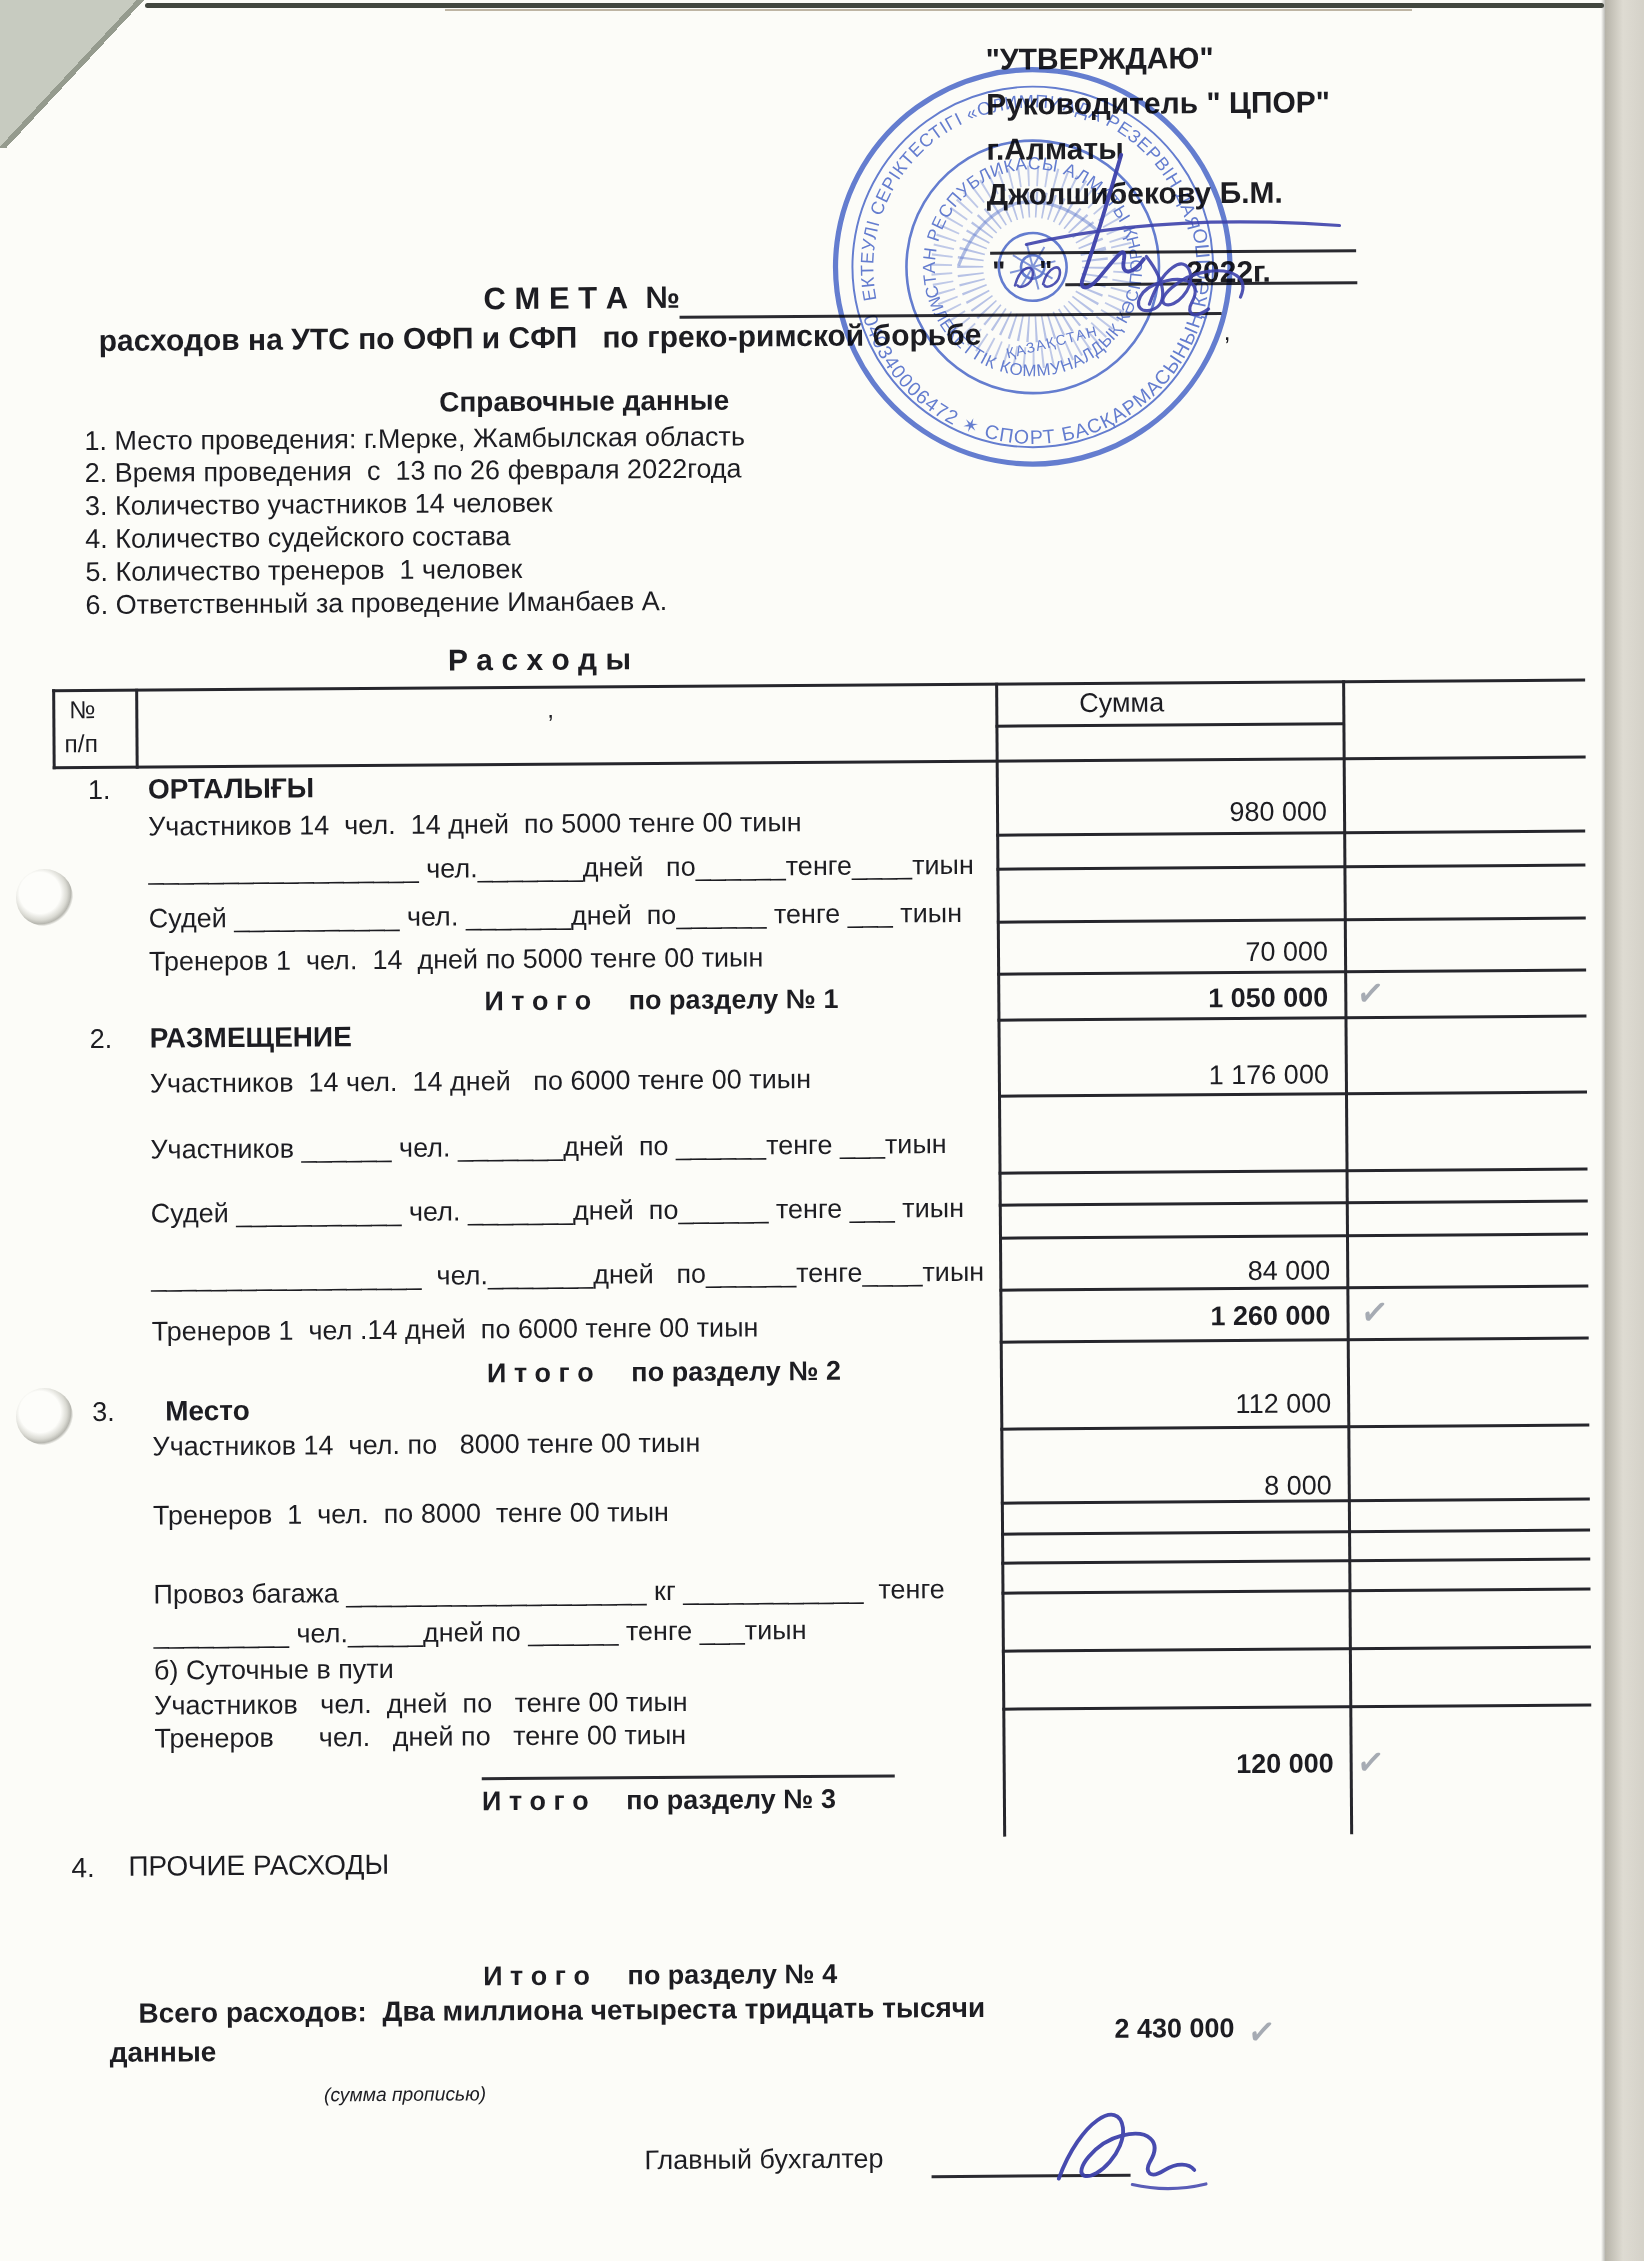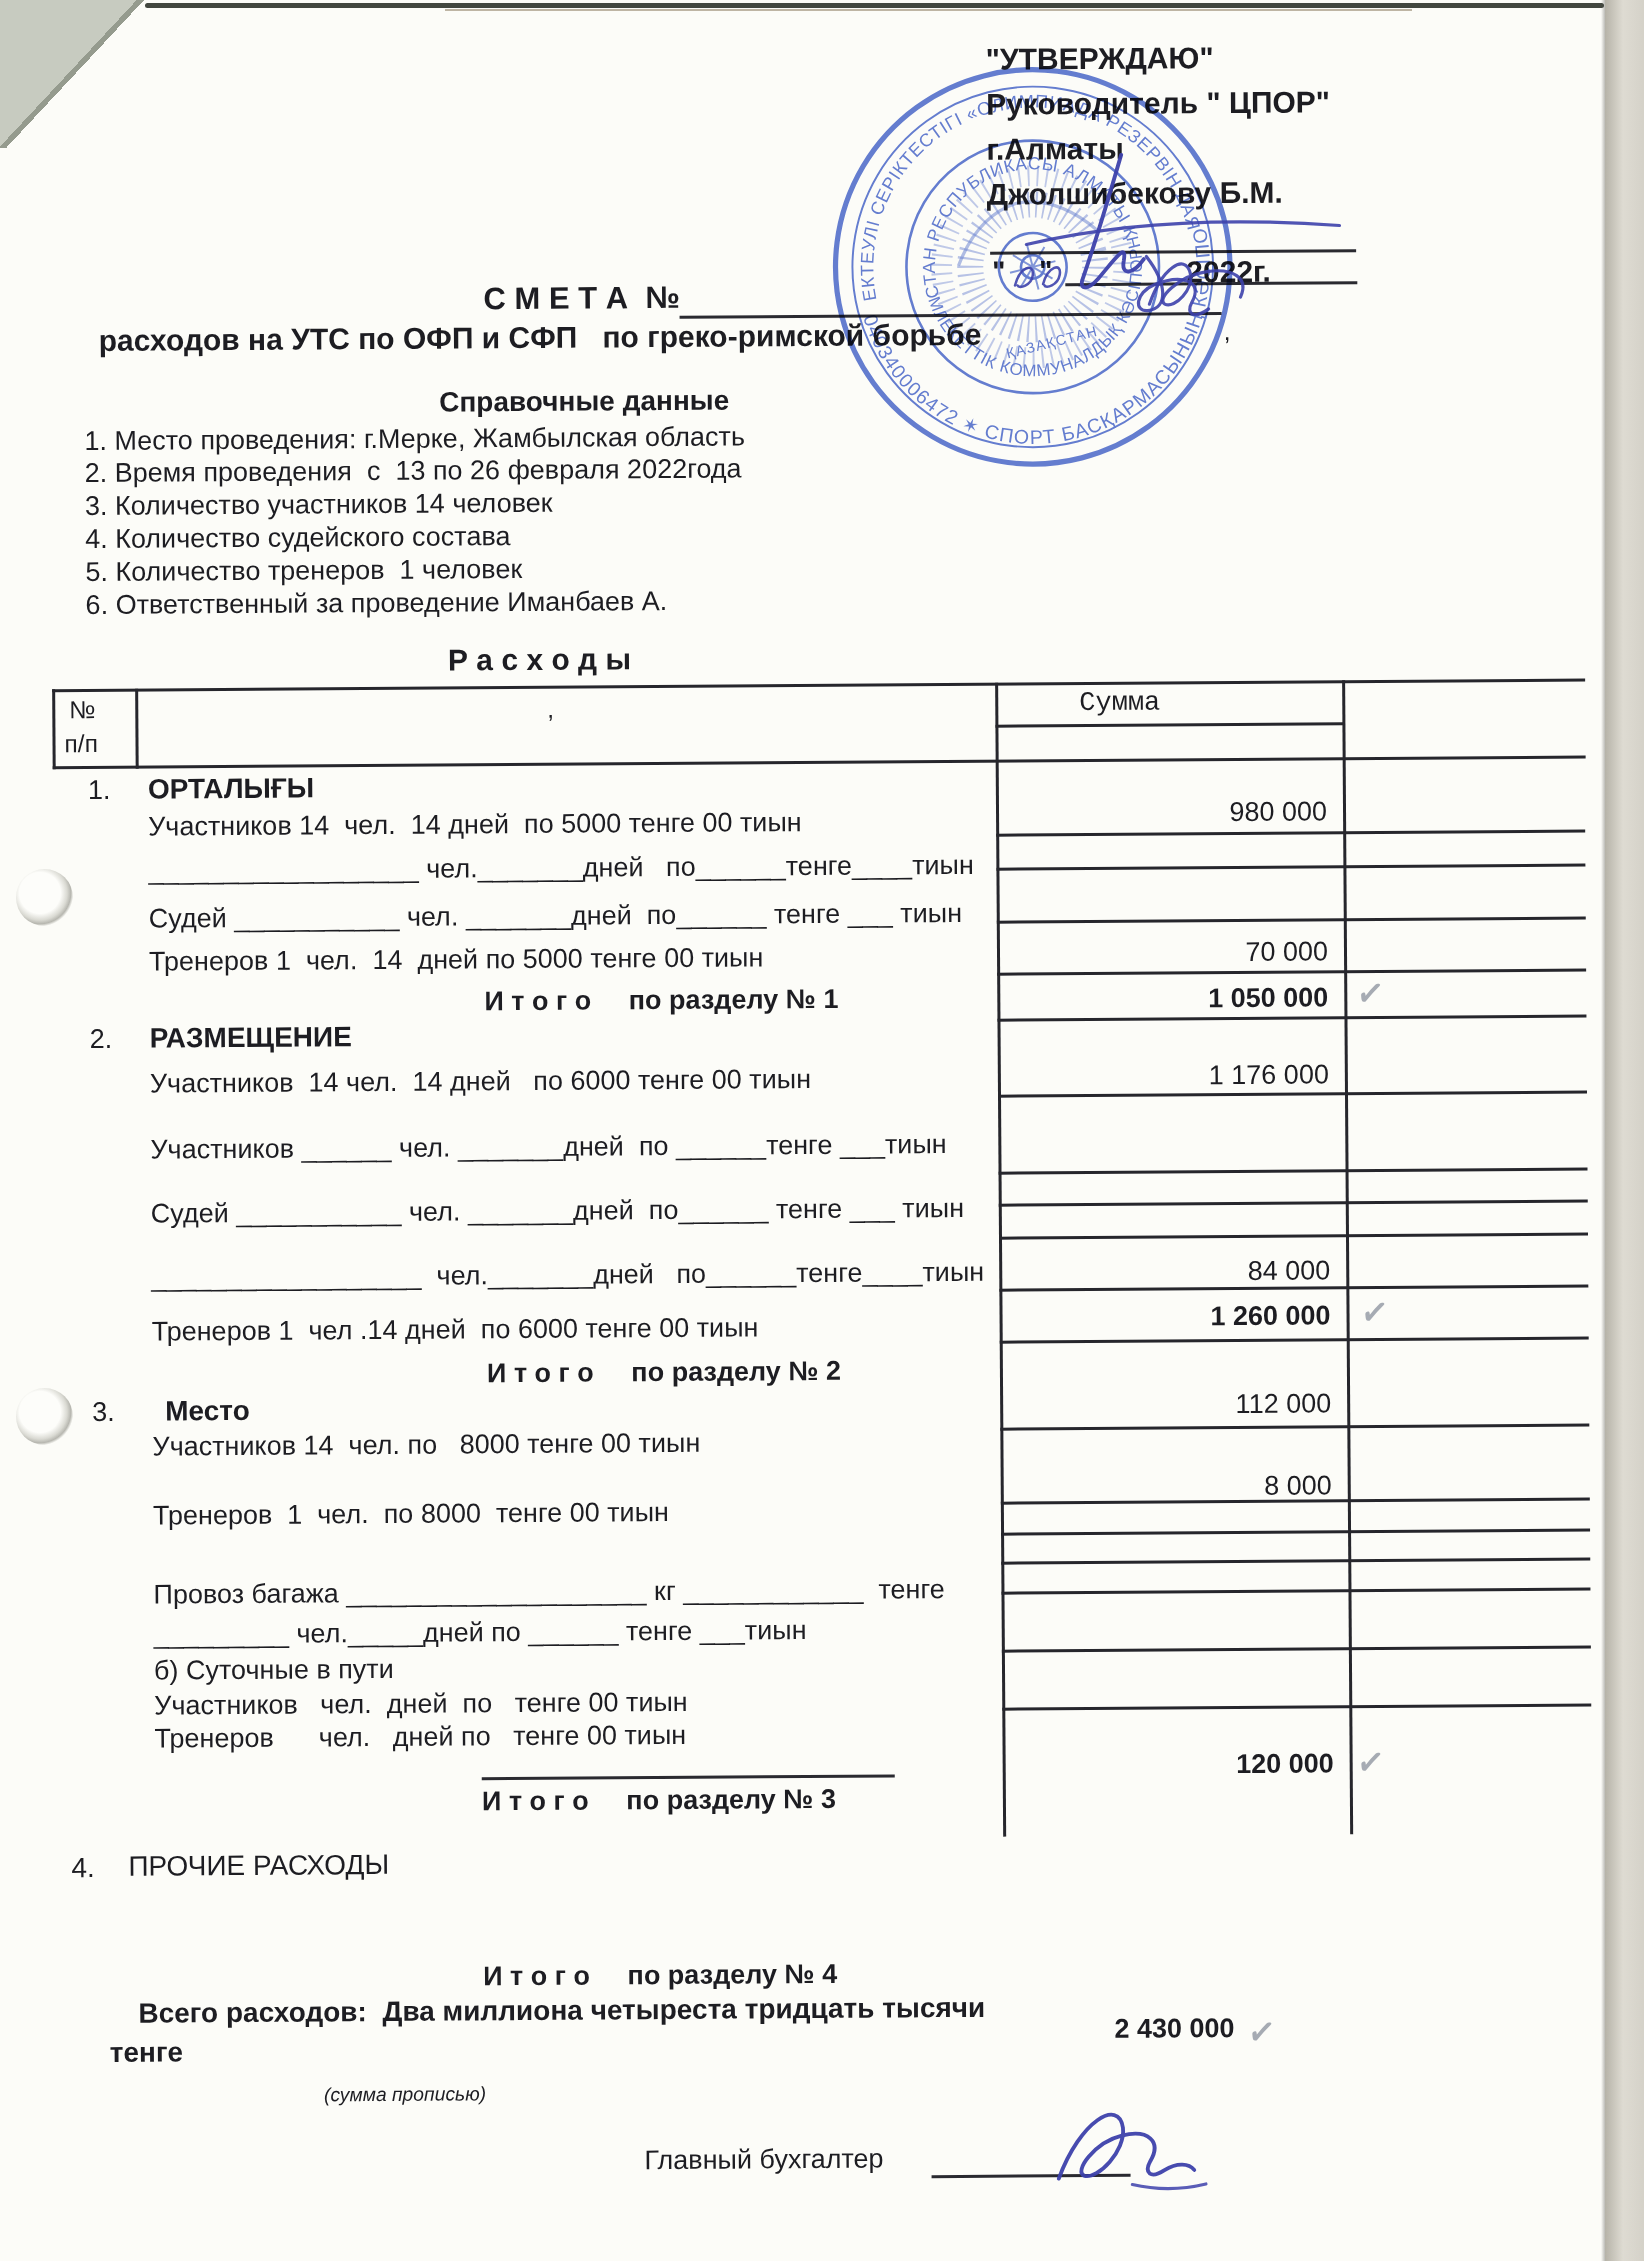--- a/index.html
+++ b/index.html
@@ -72,21 +72,21 @@
 
     <div class="hline" style="left:55px;top:684px;width:1533px;"></div>
     <div class="hline" style="left:998px;top:726px;width:348px;"></div>
     <div class="hline" style="left:55px;top:761px;width:1533px;"></div>
     <div class="vline" style="left:55px;top:684px;height:80px;"></div>
     <div class="vline" style="left:138px;top:684px;height:80px;"></div>
     <div class="vline" style="left:998px;top:684px;height:1154px;"></div>
     <div class="vline" style="left:1345px;top:684px;height:1154px;"></div>
     <div class="t sz38" style="left:72px;top:691px;">№</div>
     <div class="t sz38" style="left:67px;top:725px;">п/п</div>
-    <div class="t" style="left:1082px;top:690px;font-family:Liberation Mono, monospace;">Сумма</div>
+    <div class="t" style="left:1082px;top:690px;">Сумма</div>
     <div class="t sz38" style="left:550px;top:694px;">,</div>
 
     <div class="hline" style="left:998px;top:835px;width:589px;"></div>
     <div class="hline" style="left:998px;top:869px;width:589px;"></div>
     <div class="hline" style="left:998px;top:922px;width:589px;"></div>
     <div class="hline" style="left:998px;top:974px;width:589px;"></div>
     <div class="hline" style="left:998px;top:1020px;width:589px;"></div>
     <div class="hline" style="left:998px;top:1096px;width:589px;"></div>
     <div class="hline" style="left:998px;top:1173px;width:589px;"></div>
     <div class="hline" style="left:998px;top:1205px;width:589px;"></div>
@@ -140,21 +140,21 @@
     <div class="uline" style="left:477px;top:1775px;width:413px;"></div>
     <div class="t b" style="left:477px;top:1784px;">И т о г о     по разделу № 3</div>
     <div class="sum b" style="top:1752px;">120 000</div>
     <div class="check" style="left:1353px;top:1748px;">✓</div>
 
     <div class="t sz44" style="left:66px;top:1847px;">4.</div>
     <div class="t sz44" style="left:123px;top:1846px;">ПРОЧИЕ РАСХОДЫ</div>
     <div class="t b" style="left:477px;top:1959px;">И т о г о     по разделу № 4</div>
 
     <div class="t b sz44" style="left:132px;top:1993px;">Всего расходов:  Два миллиона четыреста тридцать тысячи</div>
-    <div class="t b sz44" style="left:103px;top:2032px;">тенге</div>
+    <div class="t b sz44" style="left:103px;top:2032px;">данные</div>
     <div class="t sz30 it" style="left:317px;top:2081px;">(сумма прописью)</div>
     <div class="sum b" style="left:902px;top:2016px;">2 430 000</div>
     <div class="check" style="left:1242px;top:2017px;">✓</div>
 
     <div class="t" style="left:637px;top:2144px;">Главный бухгалтер</div>
     <div class="uline" style="left:924px;top:2176px;width:199px;"></div>
 
     <svg class="stamp" viewBox="0 0 650 650">
       <g transform="rotate(-14 325 325)" stroke="#4a67c8" fill="none">
         <circle cx="325" cy="325" r="303" stroke-width="8"></circle>

